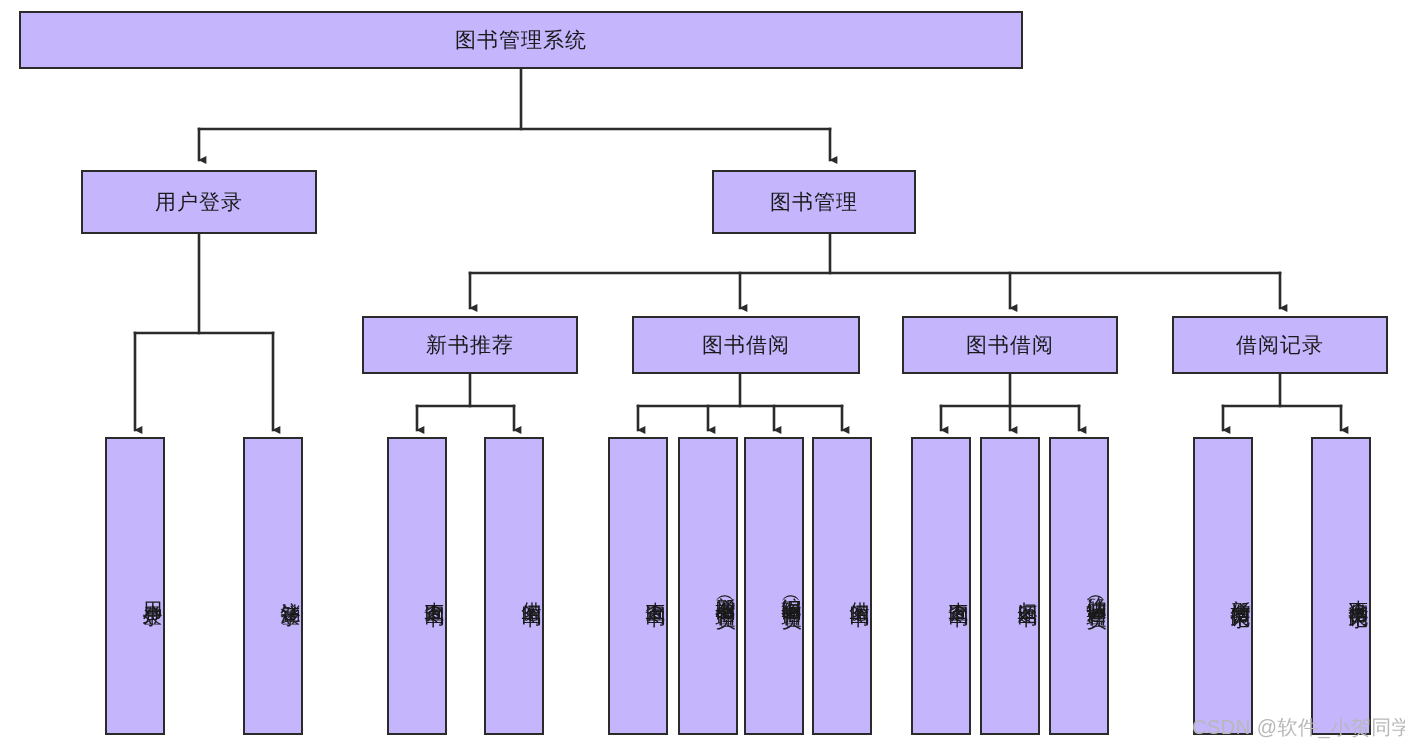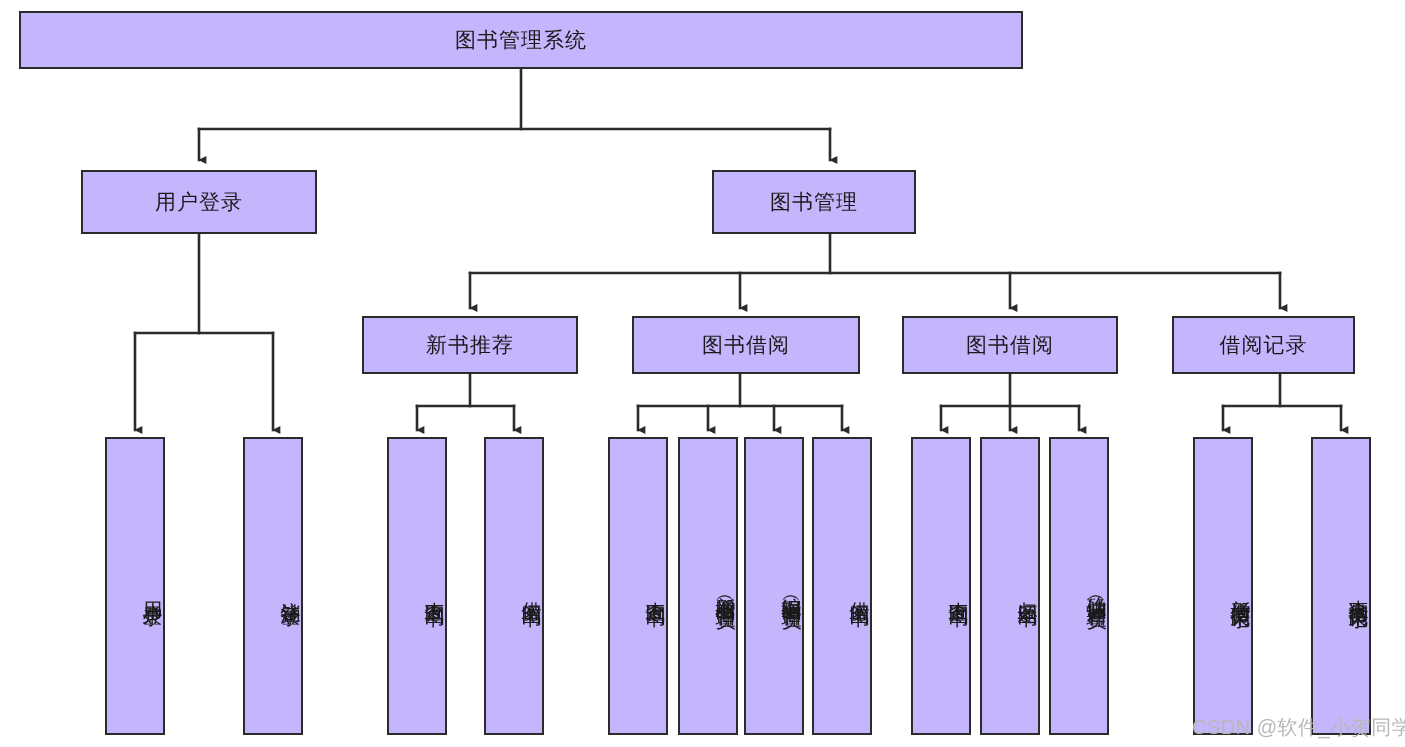--- a/index.html
+++ b/index.html
@@ -127,21 +127,21 @@
 
   <div class="node h" style="left:362px;top:316px;width:216px;height:58px;">
     <span class="lbl">新书推荐</span>
   </div>
   <div class="node h" style="left:632px;top:316px;width:228px;height:58px;">
     <span class="lbl">图书借阅</span>
   </div>
   <div class="node h" style="left:902px;top:316px;width:216px;height:58px;">
     <span class="lbl">图书借阅</span>
   </div>
-  <div class="node h" style="left:1172px;top:316px;width:183px;height:58px;">
+  <div class="node h" style="left:1172px;top:316px;width:216px;height:58px;">
     <span class="lbl">借阅记录</span>
   </div>
 
   <div class="node v" style="left:105px;top:437px;width:60px;height:298px;">
     <span class="lbl">用户登录</span>
   </div>
   <div class="node v" style="left:243px;top:437px;width:60px;height:298px;">
     <span class="lbl">注销登录</span>
   </div>
 

